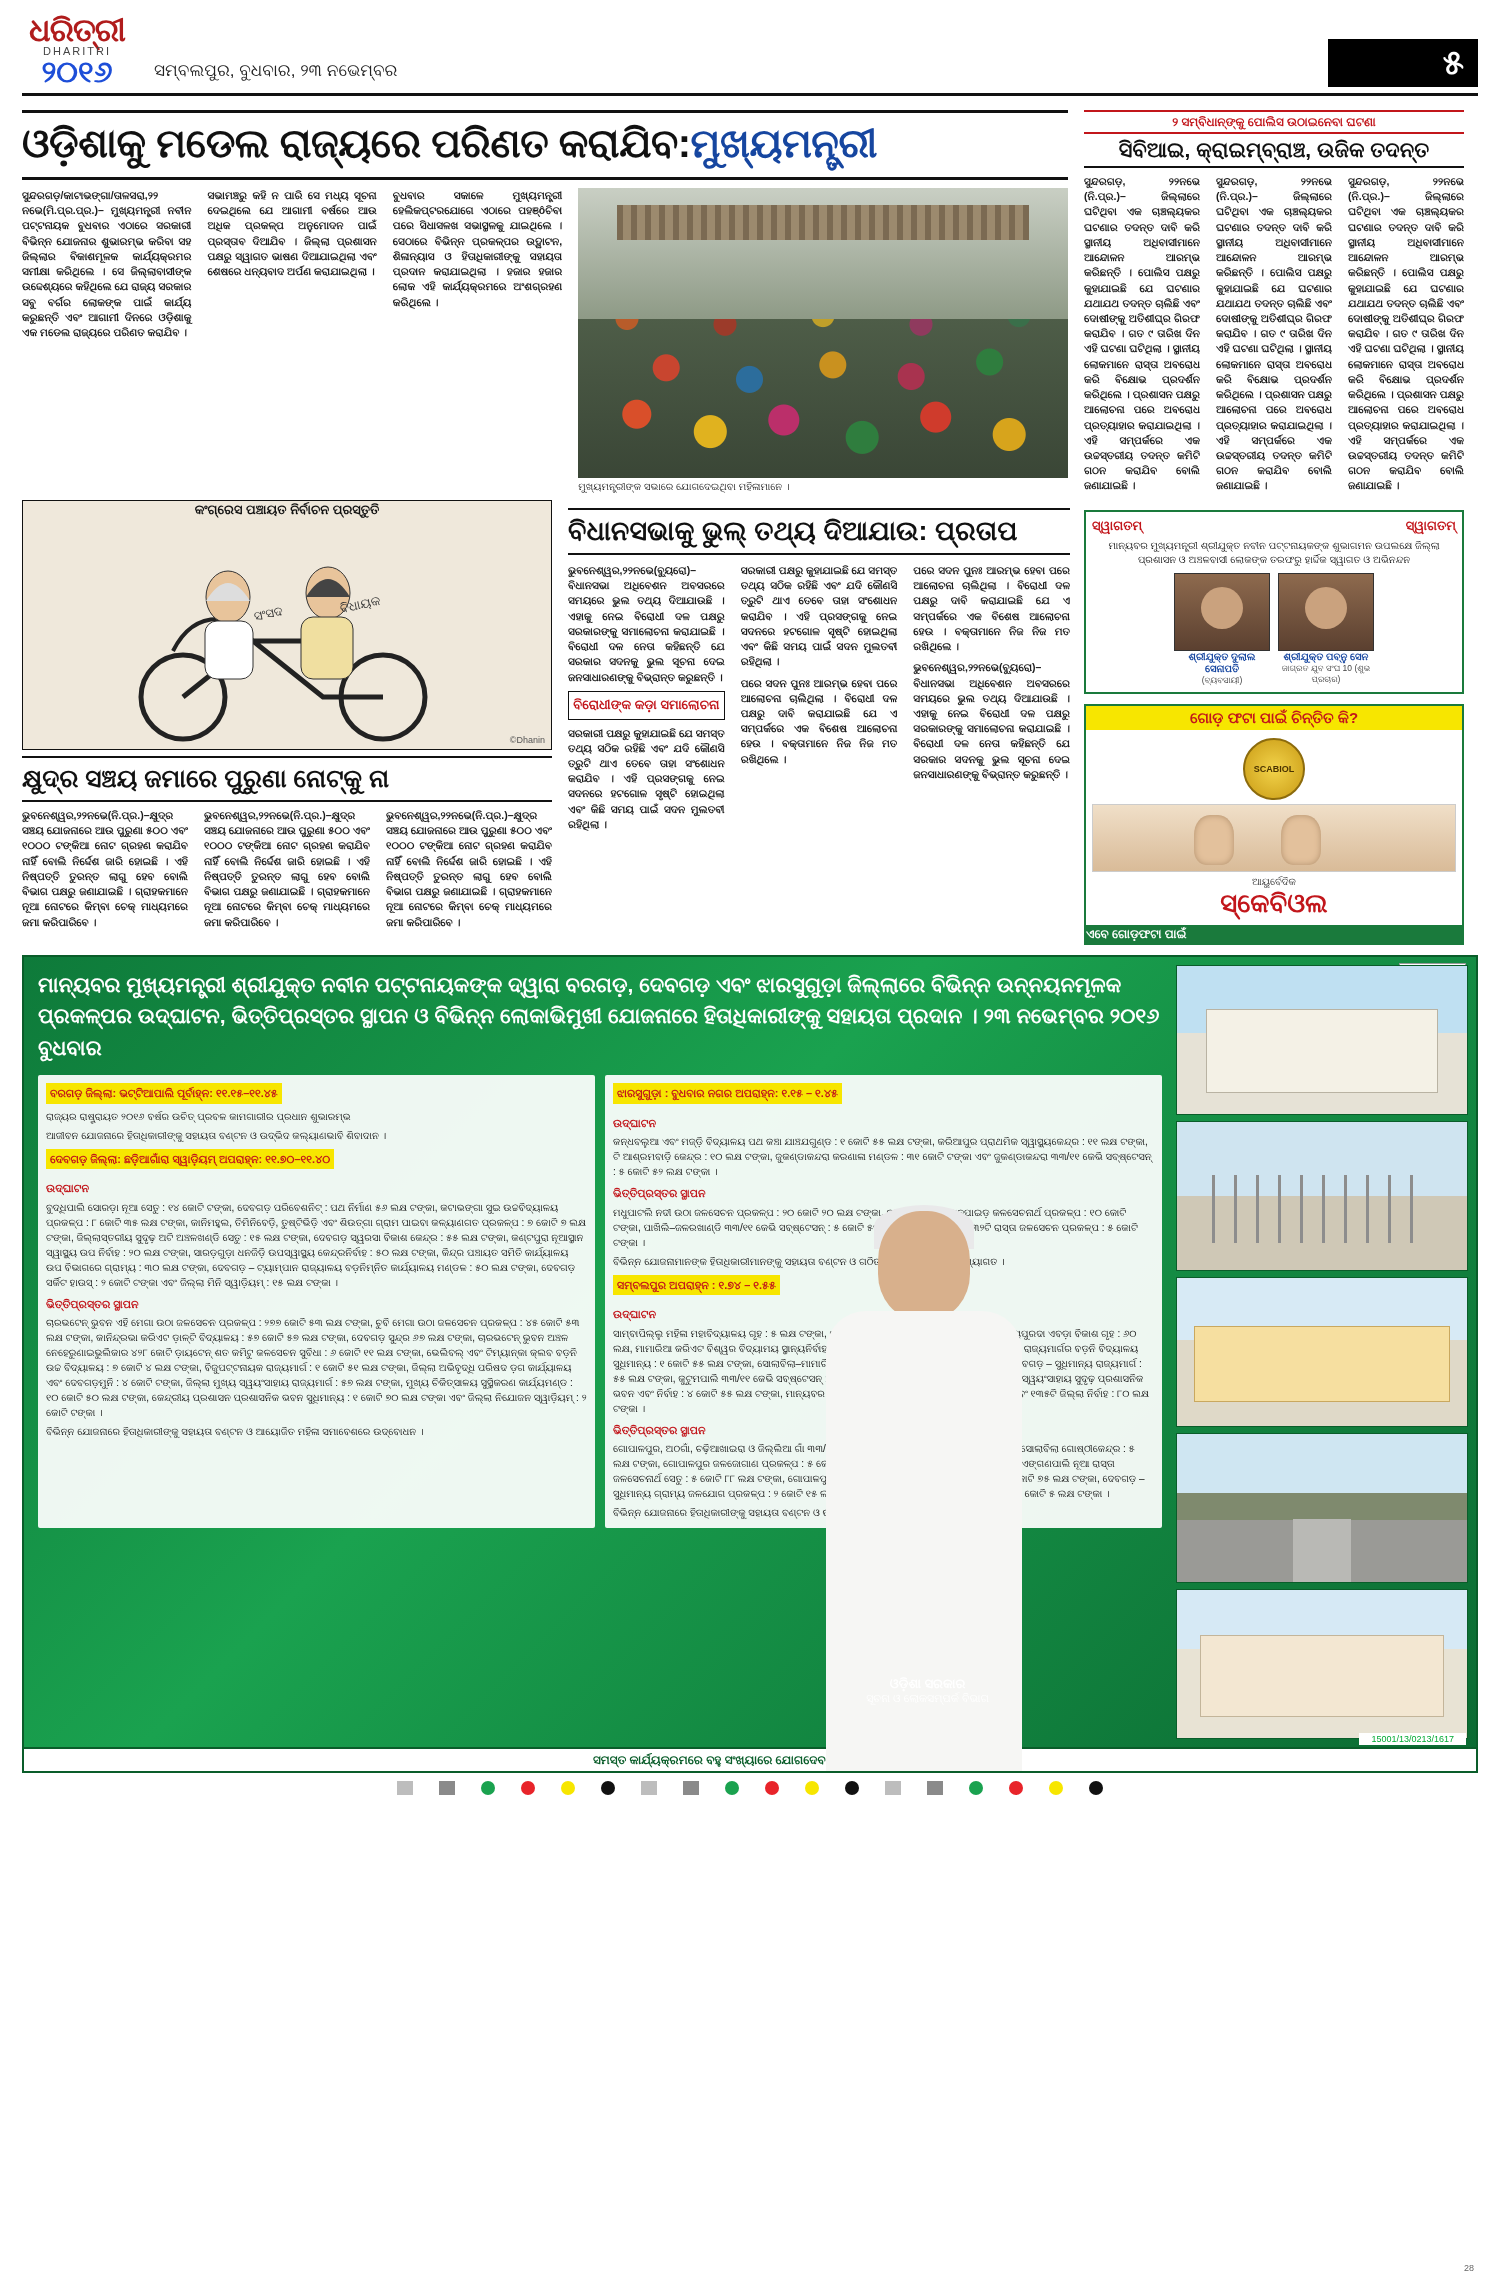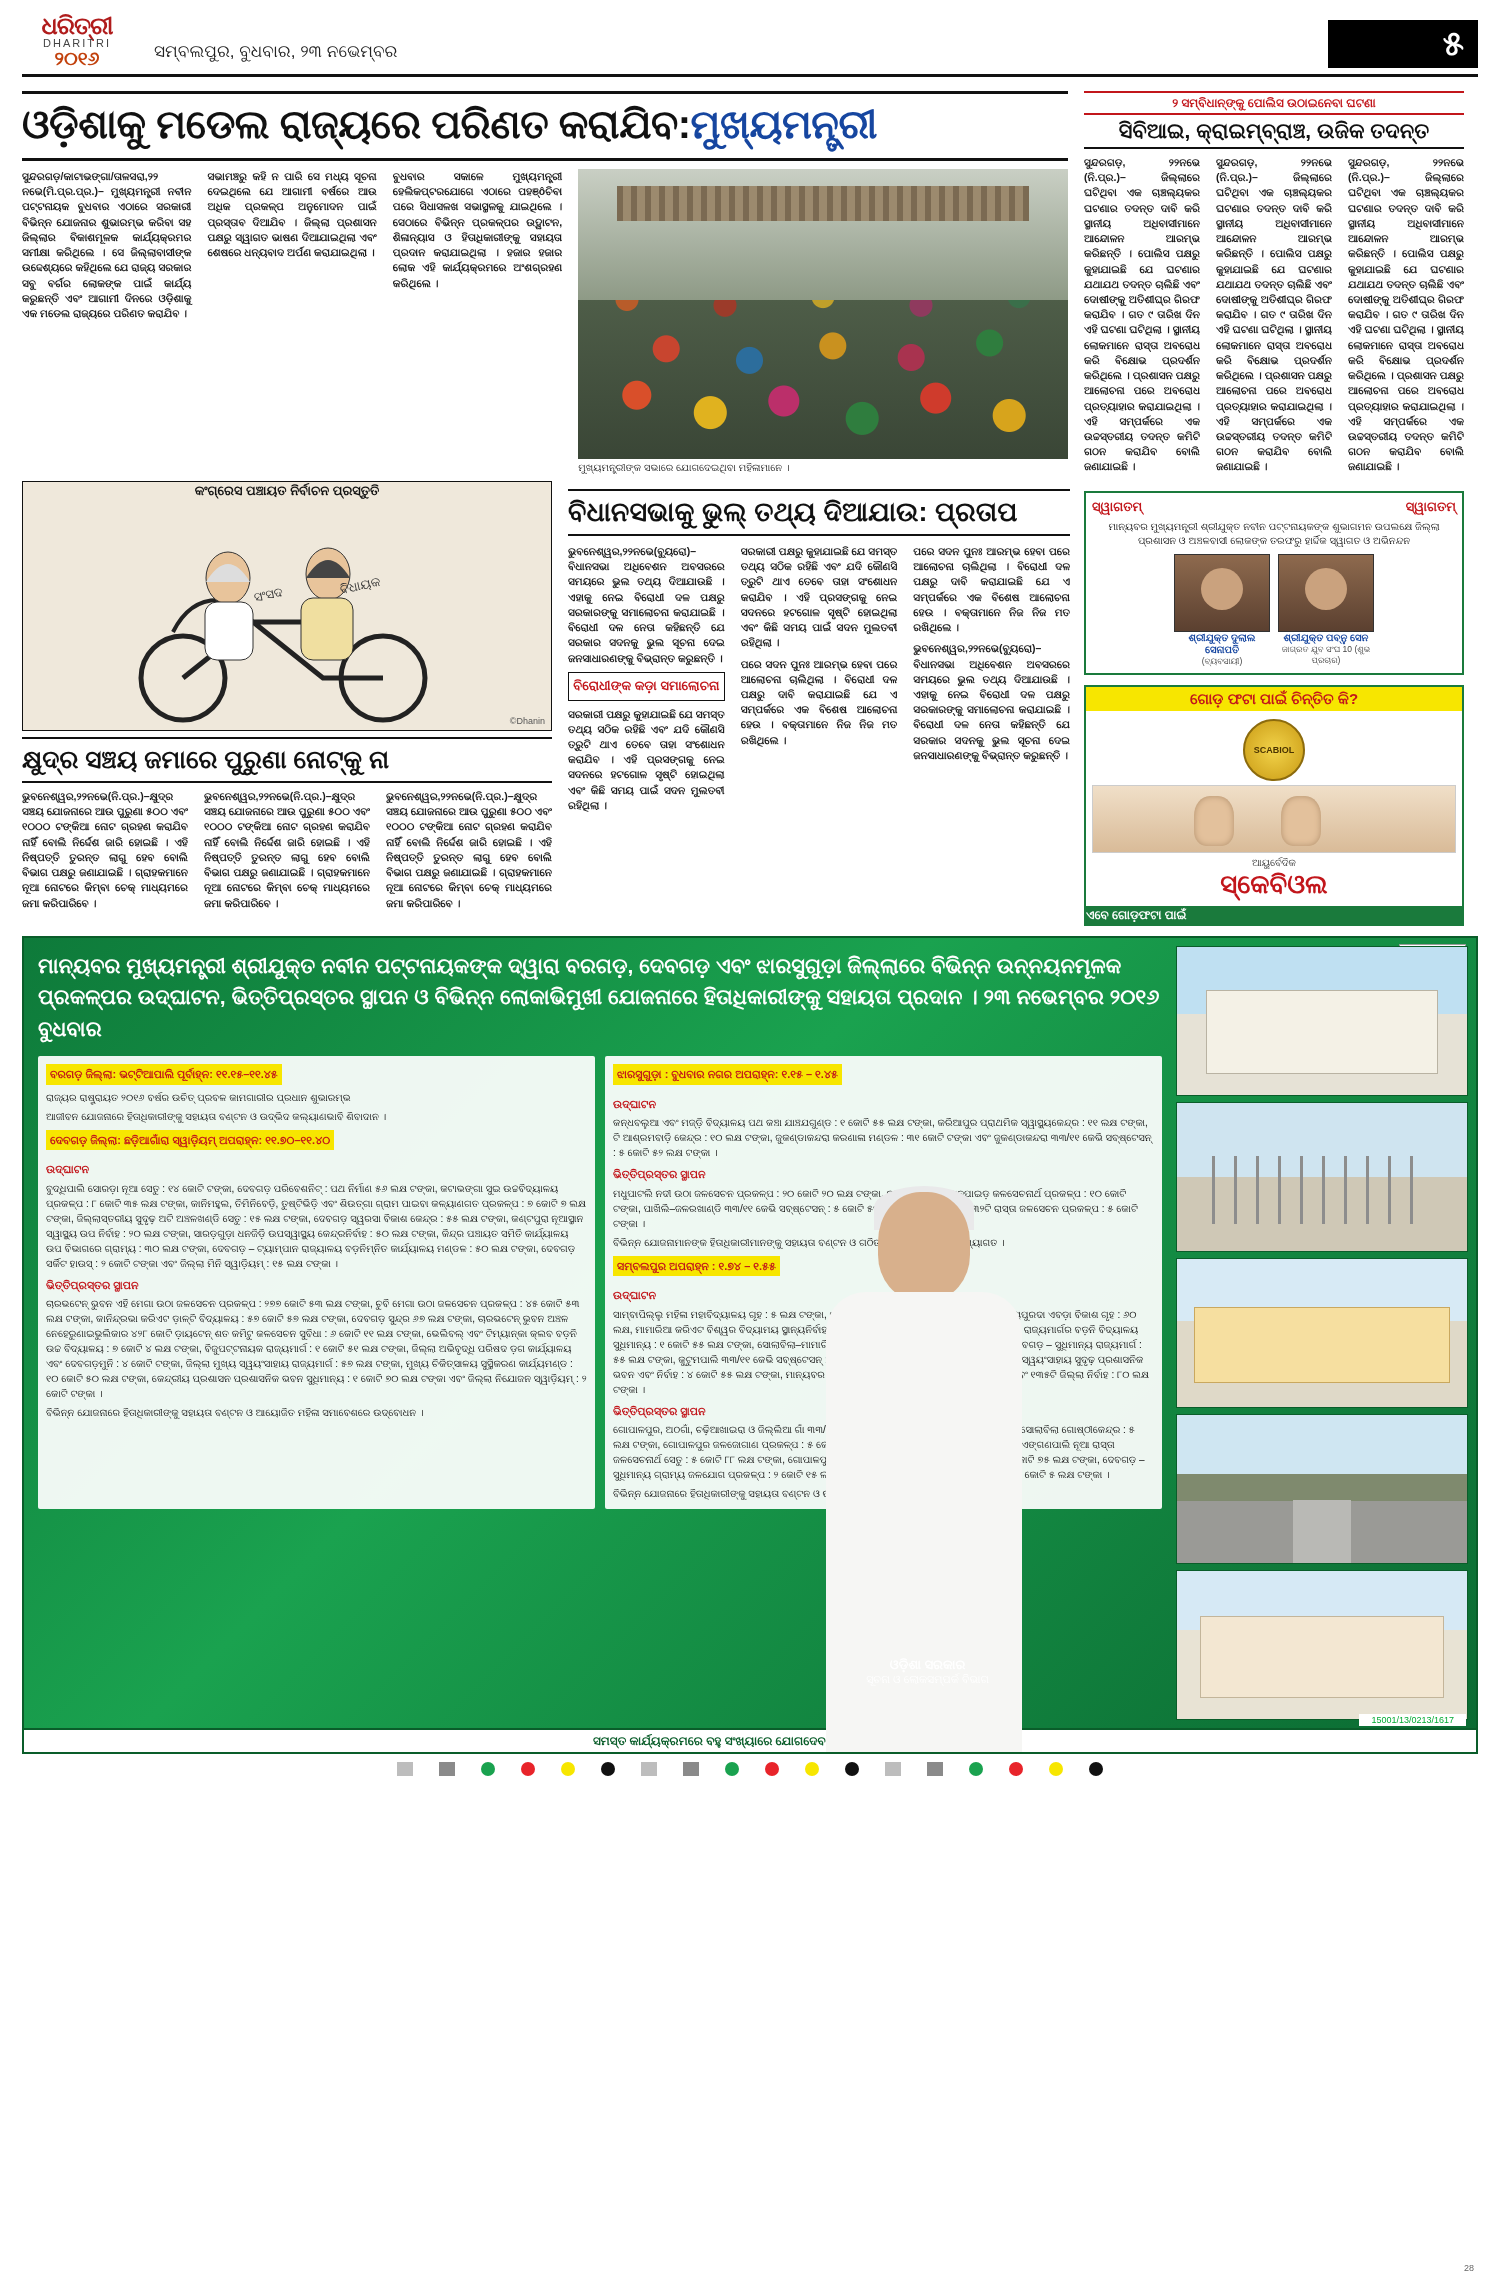--- a/index.html
+++ b/index.html
@@ -10,23 +10,23 @@
     font-family:"Liberation Sans", sans-serif;
     color:#111;
     position:relative;
     overflow:hidden;
   }
   .page { position:relative; width:1500px; height:2279px; padding:14px 22px; }
 
   
   .masthead { display:flex; align-items:flex-end; border-bottom:3px solid #111; padding-bottom:6px; }
   .logo { width:110px; text-align:center; line-height:1.0; }
-  .logo .l1 { font-size:24px; font-weight:bold; color:#b01c1c; letter-spacing:-1px; }
+  .logo .l1 { font-size:32px; font-weight:bold; color:#b01c1c; letter-spacing:-1px; }
   .logo .l2 { font-size:11px; color:#444; letter-spacing:2px; }
-  .logo .l3 { font-size:19px; font-weight:bold; color:#c2410c; }
+  .logo .l3 { font-size:30px; font-weight:bold; color:#1d4ed8; }
   .dateline { flex:1; font-size:17px; padding-left:22px; padding-bottom:6px; color:#222; }
   .pagenum-wrap { width:150px; background:#000; color:#fff; text-align:right; padding:4px 14px; font-size:34px; font-weight:bold; }
 
   
   .row { display:flex; gap:16px; }
   .col { }
 
   .headline-main {
     font-size:40px; font-weight:bold; letter-spacing:-0.5px;
     border-top:3px solid #111; border-bottom:3px solid #111;

